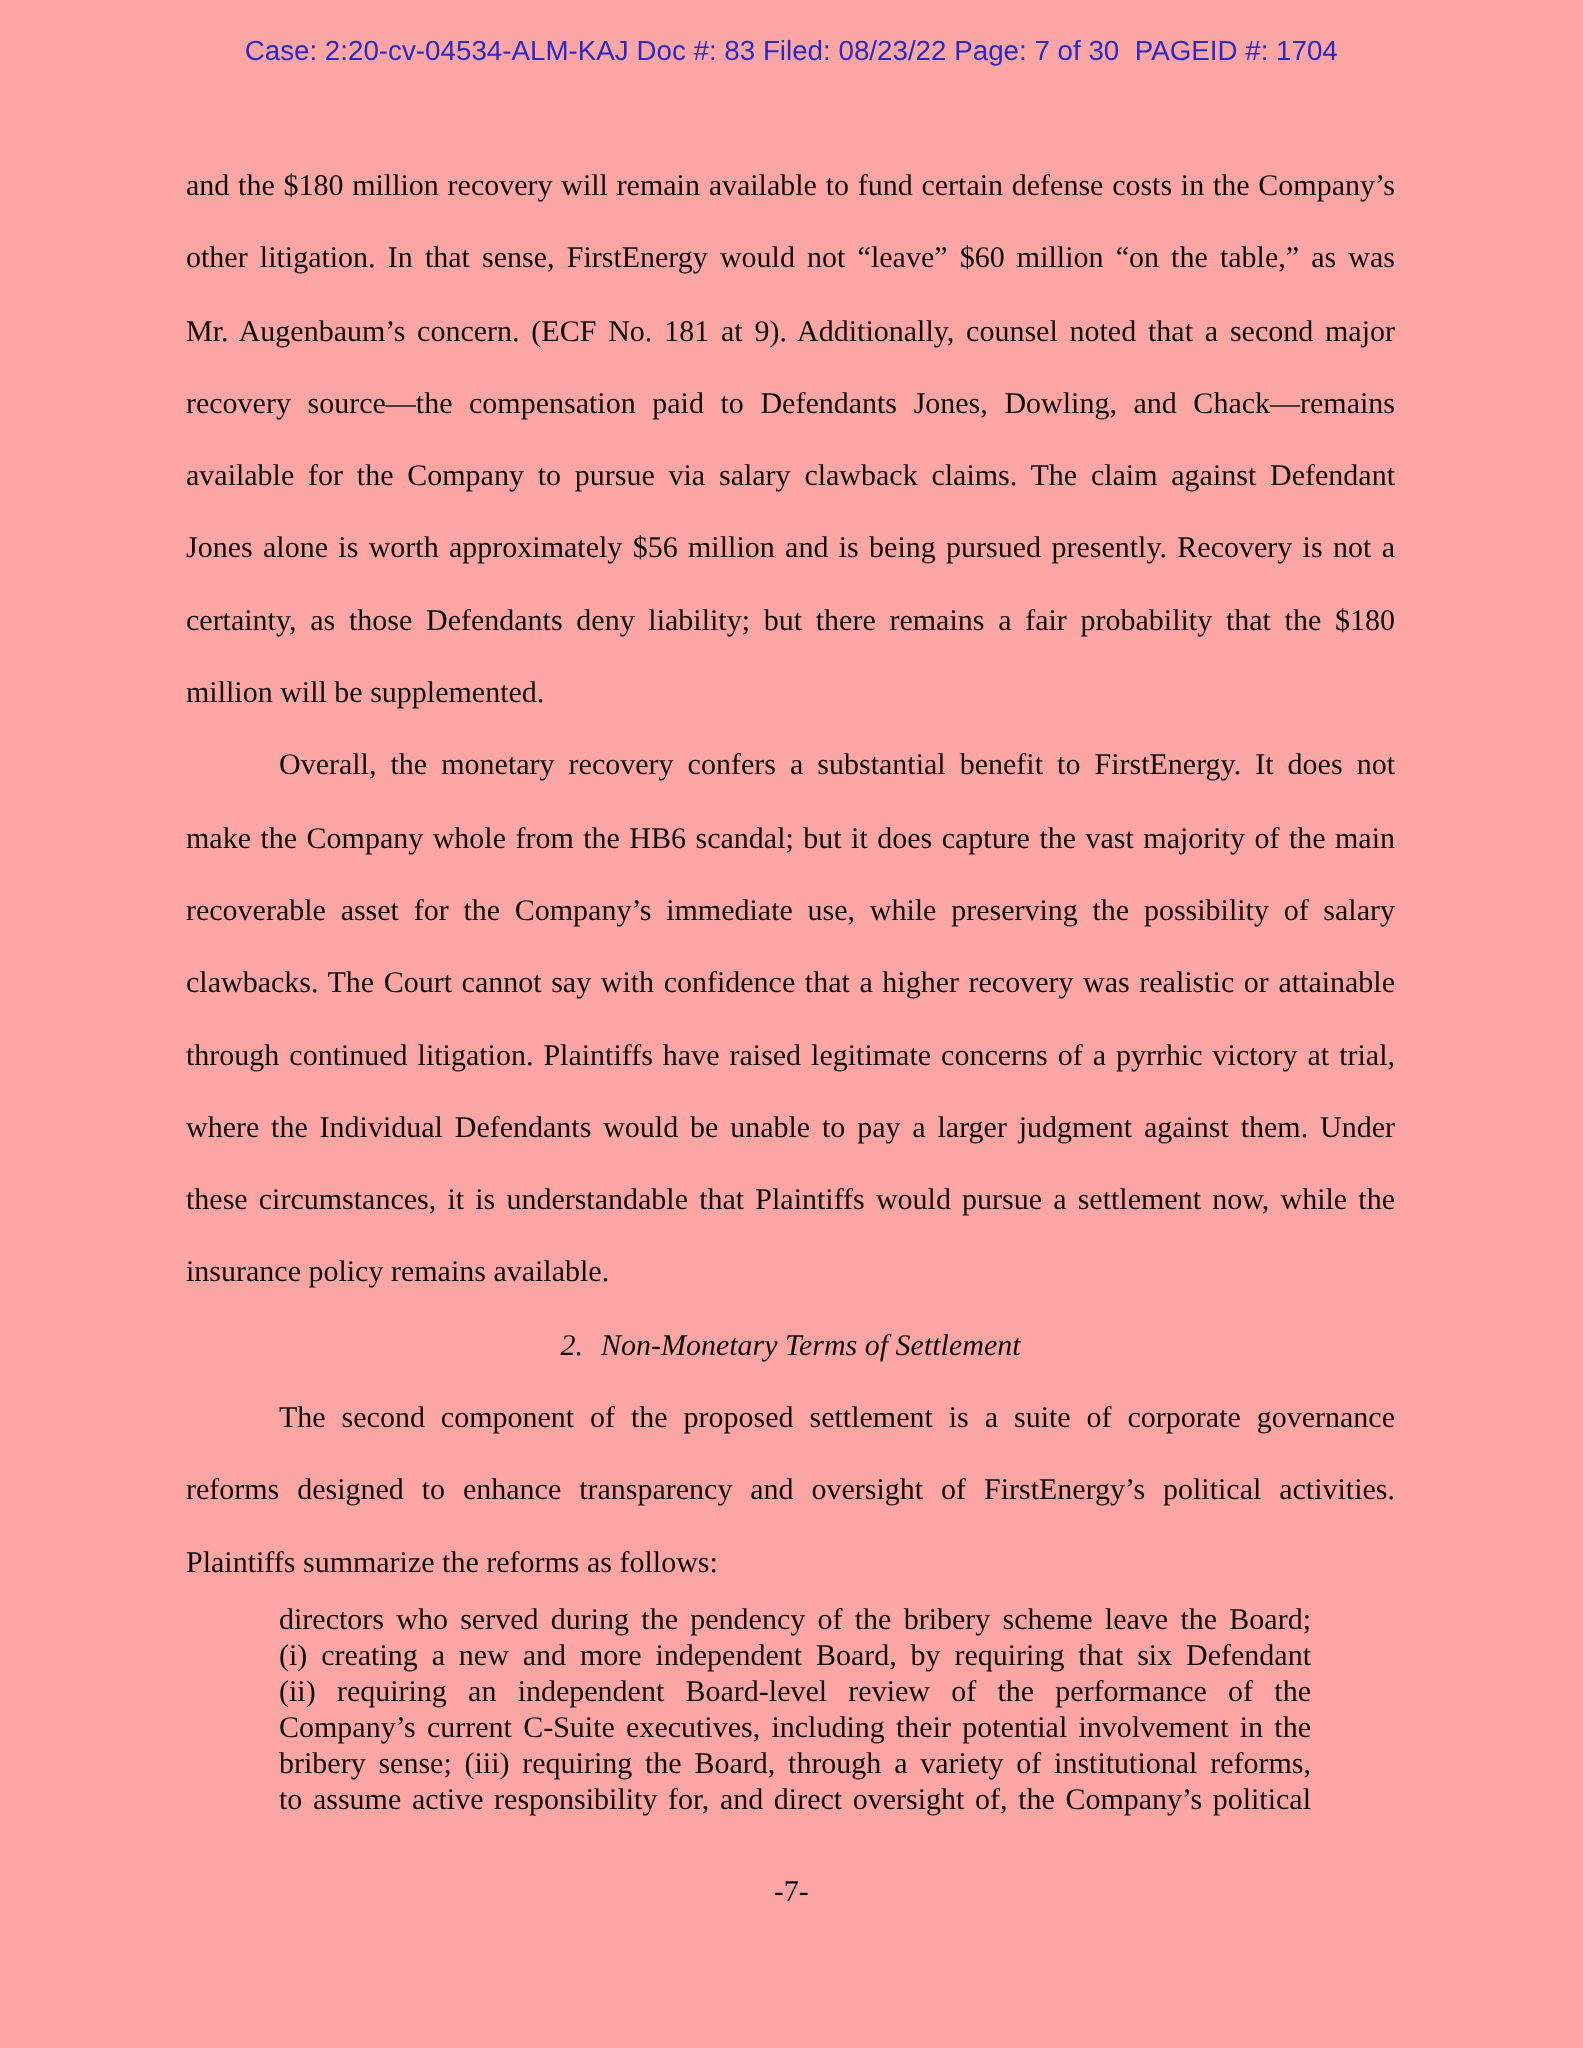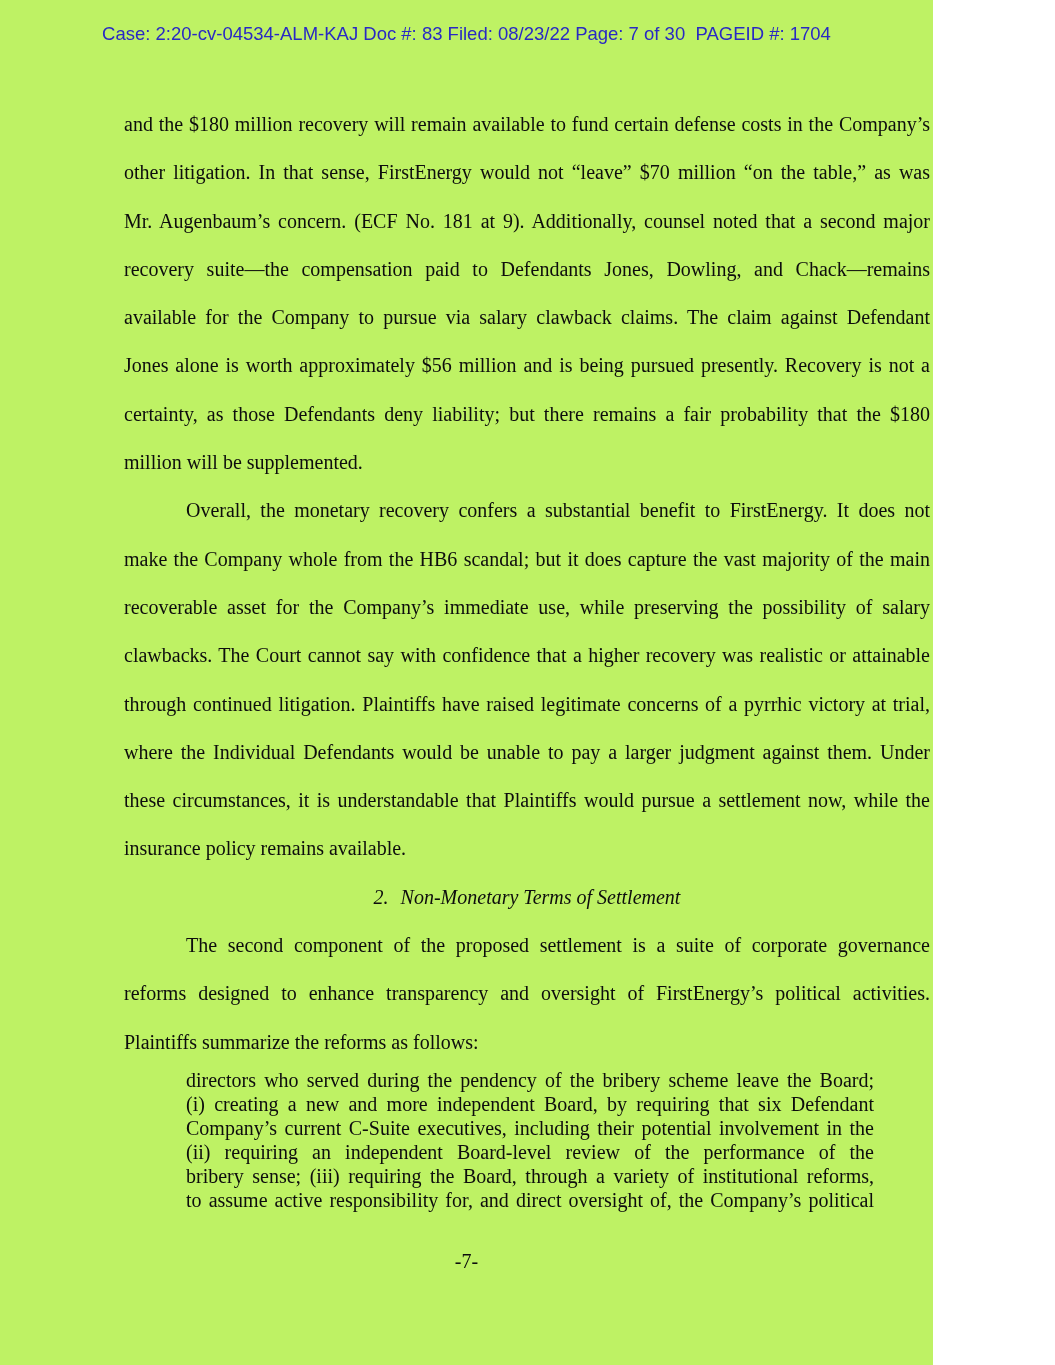--- a/index.html
+++ b/index.html
@@ -2,23 +2,23 @@
 <html><head>
 <meta charset="utf-8">
 <style>
   html, body {
     margin: 0;
     padding: 0;
     background: #ffffff;
   }
   .page {
     position: relative;
-    width: 933px;
+    width: 1055px;
     height: 1365px;
-    background: #bef264;
+    background: #fca5a5;
     overflow: hidden;
     font-family: "Liberation Serif", serif;
     color: #0d0d0d;
   }
   .case-header {
     position: absolute;
     top: 23px;
     left: 0;
     width: 100%;
     text-align: center;
@@ -78,23 +78,23 @@
 <body>
 
 <div class="page">
 
   <div class="case-header" style="color: rgb(41, 41, 196);">Case: 2:20-cv-04534-ALM-KAJ Doc #: 83 Filed: 08/23/22 Page: 7 of 30  PAGEID #: 1704</div>
 
   <div class="content">
 
     <div class="para">
         <div class="line">and the $180 million recovery will remain available to fund certain defense costs in the Company’s</div>
-        <div class="line">other litigation. In that sense, FirstEnergy would not “leave” $70 million “on the table,” as was</div>
+        <div class="line">other litigation. In that sense, FirstEnergy would not “leave” $60 million “on the table,” as was</div>
         <div class="line">Mr. Augenbaum’s concern. (ECF No. 181 at 9). Additionally, counsel noted that a second major</div>
-        <div class="line">recovery suite—the compensation paid to Defendants Jones, Dowling, and Chack—remains</div>
+        <div class="line">recovery source—the compensation paid to Defendants Jones, Dowling, and Chack—remains</div>
         <div class="line">available for the Company to pursue via salary clawback claims. The claim against Defendant</div>
         <div class="line">Jones alone is worth approximately $56 million and is being pursued presently. Recovery is not a</div>
         <div class="line">certainty, as those Defendants deny liability; but there remains a fair probability that the $180</div>
         <div class="line">million will be supplemented.</div>
       </div>
 
     <div class="para indent-first">
         <div class="line">Overall, the monetary recovery confers a substantial benefit to FirstEnergy. It does not</div>
         <div class="line">make the Company whole from the HB6 scandal; but it does capture the vast majority of the main</div>
         <div class="line">recoverable asset for the Company’s immediate use, while preserving the possibility of salary</div>
@@ -111,22 +111,22 @@
 
     <div class="para indent-first">
         <div class="line">The second component of the proposed settlement is a suite of corporate governance</div>
         <div class="line">reforms designed to enhance transparency and oversight of FirstEnergy’s political activities.</div>
         <div class="line">Plaintiffs summarize the reforms as follows:</div>
       </div>
 
     <div class="quote">
         <div class="line">directors who served during the pendency of the bribery scheme leave the Board;</div>
         <div class="line">(i) creating a new and more independent Board, by requiring that six Defendant</div>
+        <div class="line">(ii) requiring an independent Board-level review of the performance of the</div>
         <div class="line">Company’s current C-Suite executives, including their potential involvement in the</div>
-        <div class="line">(ii) requiring an independent Board-level review of the performance of the</div>
         <div class="line">bribery sense; (iii) requiring the Board, through a variety of institutional reforms,</div>
         <div class="line">to assume active responsibility for, and direct oversight of, the Company’s political</div>
       </div>
 
   </div>
 
   <div class="page-footer">-7-</div>
 
 </div>
 

